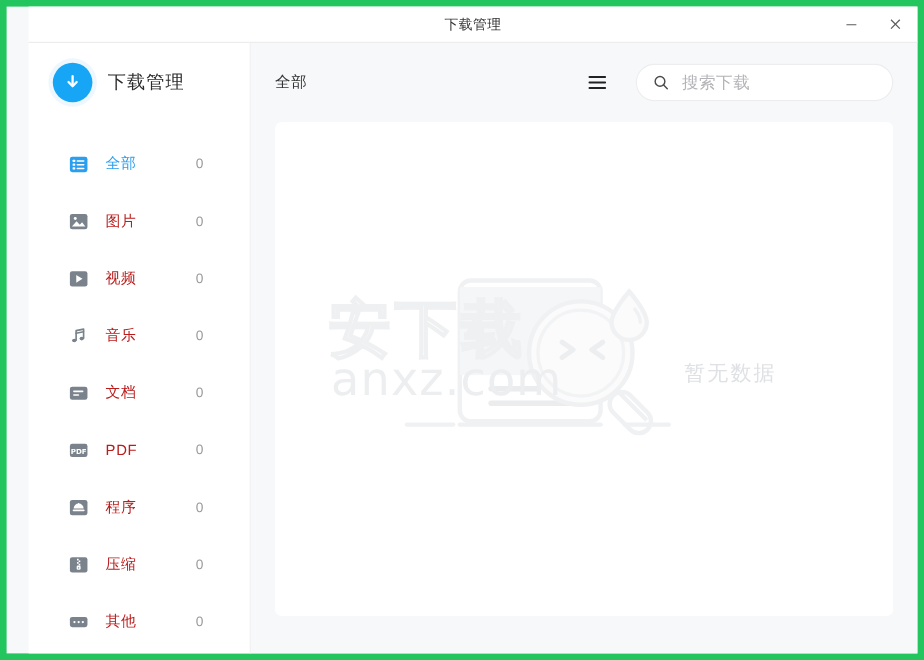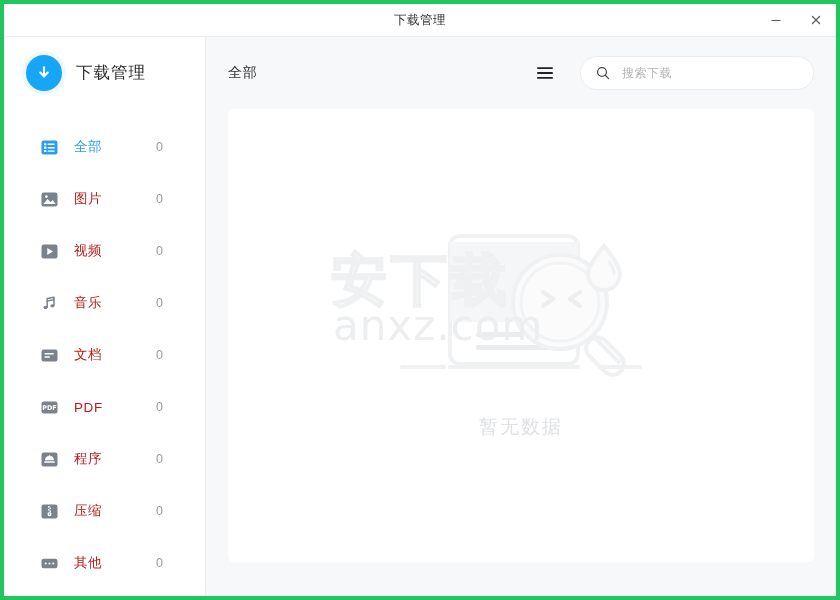--- a/index.html
+++ b/index.html
@@ -15,21 +15,22 @@
     -webkit-font-smoothing: antialiased;
   }
   .window {
     position: relative;
     width: 840px;
     height: 600px;
     background: #f7f8fa;
     display: flex;
     flex-direction: column;
     box-sizing: border-box;
-    border: 4px solid #22c55e;
+    border: 6px solid #22c55e;
+    padding-left: 20px;
   }
 
   
   .titlebar {
     position: relative;
     height: 32px;
     min-height: 32px;
     background: #ffffff;
     border-bottom: 1px solid #ececec;
     display: flex;
@@ -187,21 +188,21 @@
     min-width: 15px;
     display: flex;
     align-items: center;
     justify-content: center;
   }
   .search-input {
     border: none;
     outline: none;
     background: transparent;
     margin-left: 10px;
-    font-size: 12px;
+    font-size: 15px;
     color: #a16207;
     font-family: "Liberation Sans", "DejaVu Sans", sans-serif;
     width: 100%;
     letter-spacing: 0.5px;
   }
   .search-input::placeholder { color: #b4b4b8; }
 
   
   .content-wrap {
     flex: 1;
@@ -217,21 +218,21 @@
     position: relative;
     overflow: hidden;
     display: flex;
     align-items: center;
     justify-content: center;
   }
   .empty-state {
     position: relative;
     margin-top: -6px;
     display: flex;
-    flex-direction: column;
+    flex-direction: row;
     align-items: center;
     justify-content: center;
   }
   .empty-illustration {
     width: 266px;
     height: 176px;
     position: relative;
   }
   .empty-illustration svg { display: block; }
   .empty-text {

